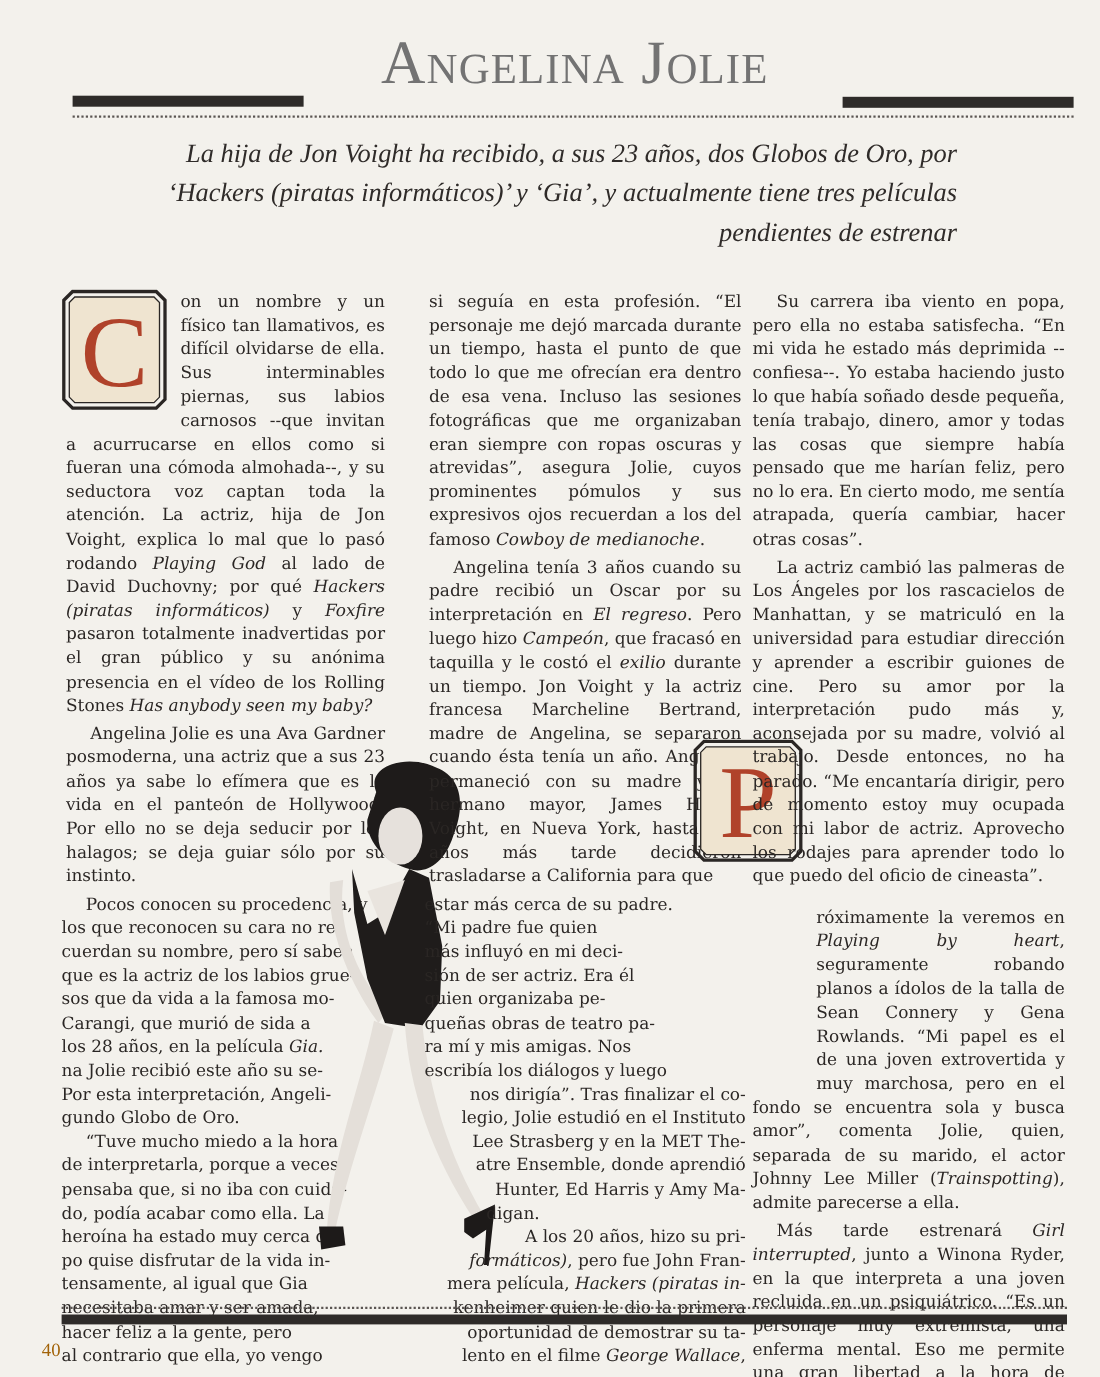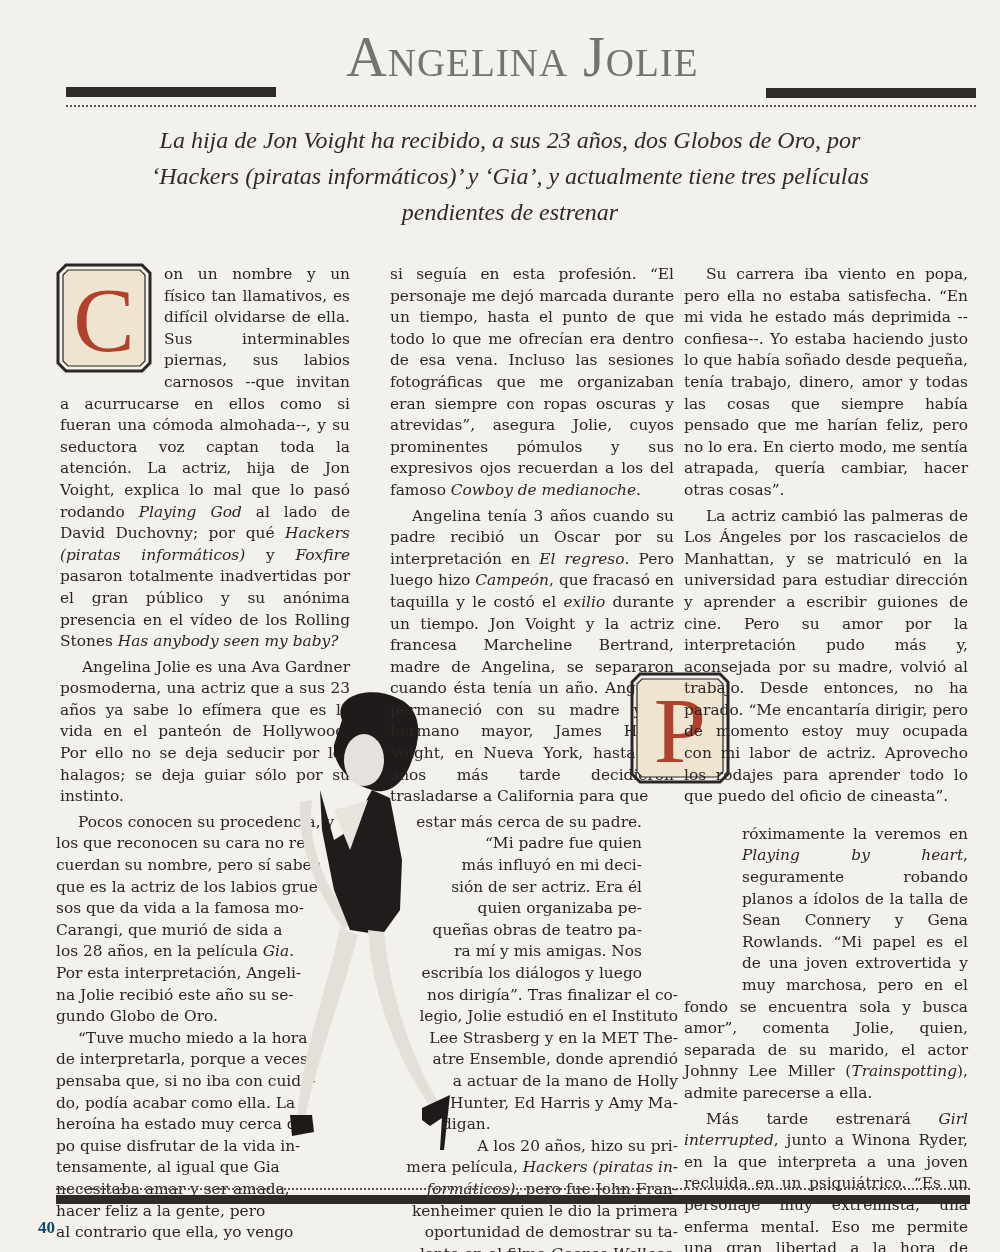--- a/index.html
+++ b/index.html
@@ -19,21 +19,21 @@
   .title-text {
     position: absolute; left: 285px; top: 12px; width: 475px; text-align: center;
     font-family: "Liberation Serif", "DejaVu Serif", serif;
     font-size: 56px; letter-spacing: 1px; color: #737373; font-variant: small-caps;
     line-height: 70px;
   }
   .title-dots { position: absolute; left: 66px; top: 95px; width: 910px; border-top: 2px dotted #5a5552; }
 
   
   .subtitle {
-    position: absolute; left: 150px; top: 122px; width: 720px; text-align: center;
+    position: absolute; left: 150px; top: 122px; width: 720px; text-align: right;
     font-family: "Liberation Serif", serif; font-style: italic;
     font-size: 24px; line-height: 36px; color: #2f2b29;
   }
 
   
   .col { position: absolute; top: 260px; font-size: 15.4px; line-height: 21.6px; text-align: justify; hyphens: manual; }
   .col p { margin: 4px; text-indent: 22px; }
   .col p.noindent { text-indent: 0; }
   .col-1 { left: 56px; width: 298px; }
   .col-2 { left: 386px; width: 292px; }
@@ -54,21 +54,21 @@
   .dropcap-p {
     position: absolute; left: 630px; top: 672px; width: 100px; height: 112px;
   }
 
   
   .photo { position: absolute; left: 272px; top: 690px; width: 220px; height: 480px; }
 
   
   .foot-dots { position: absolute; left: 56px; top: 1188px; width: 914px; border-top: 2px dotted #5a5552; }
   .foot-bar { position: absolute; left: 56px; top: 1195px; width: 914px; height: 9px; background: #2e2b29; }
-  .page-num { position: absolute; left: 38px; top: 1218px; font-family: "Liberation Serif", serif; font-size: 17px; color: #0c4a6e; font-weight: bold; }
+  .page-num { position: absolute; left: 38px; top: 1218px; font-family: "Liberation Serif", serif; font-size: 17px; color: #a16207; }
 </style>
 </head>
 <body>
 
 <div class="page">
 
   <div class="title-wrap">
     <div class="title-bar-left"></div>
     <div class="title-text">Angelina Jolie</div>
     <div class="title-bar-right"></div>
@@ -88,22 +88,22 @@
     <p class="noindent"><span>on un nombre y un físico tan llamativos, es difícil olvidarse de ella. Sus interminables piernas, sus labios carnosos --que invitan a acurrucarse en ellos como si fueran una cómoda almohada--, y su seductora voz captan toda la atención. La actriz, hija de Jon Voight, explica lo mal que lo pasó rodando </span><i>Playing God</i><span> al lado de David Duchovny; por qué </span><i>Hackers (piratas informáticos)</i><span> y </span><i>Foxfire</i><span> pasaron totalmente inadvertidas por el gran público y su anónima presencia en el vídeo de los Rolling Stones </span><i>Has anybody seen my baby?</i></p>
     <p>Angelina Jolie es una Ava Gardner posmoderna, una actriz que a sus 23 años ya sabe lo efímera que es la vida en el panteón de Hollywood. Por ello no se deja seducir por los halagos; se deja guiar sólo por su instinto.</p>
     <div style="text-align:left;">
       <div style="text-indent:22px">Pocos conocen su procedencia, y</div>
       <div>los que reconocen su cara no re-</div>
       <div>cuerdan su nombre, pero sí saben</div>
       <div>que es la actriz de los labios grue-</div>
       <div>sos que da vida a la famosa mo-</div>
       <div>Carangi, que murió de sida a</div>
       <div><span>los 28 años, en la película</span> <i>Gia.</i></div>
+      <div>na Jolie recibió este año su se-</div>
       <div>Por esta interpretación, Angeli-</div>
-      <div>na Jolie recibió este año su se-</div>
       <div>gundo Globo de Oro.</div>
       <div style="text-indent:22px">“Tuve mucho miedo a la hora</div>
       <div>de interpretarla, porque a veces</div>
       <div>pensaba que, si no iba con cuida-</div>
       <div>do, podía acabar como ella. La</div>
       <div>heroína ha estado muy cerca de</div>
       <div>po quise disfrutar de la vida in-</div>
       <div>tensamente, al igual que Gia</div>
       <div>necesitaba amar y ser amada,</div>
       <div>hacer feliz a la gente, pero</div>
@@ -130,41 +130,40 @@
       <path d="M96 240 C100 300 120 360 160 420 L168 415 C135 360 118 300 112 242 Z" fill="#e4dfd9"></path>
 
       <path d="M18 425 L40 425 L42 442 L20 446 Z" fill="#1d1a19"></path>
       <path d="M150 418 L178 405 L172 460 L168 460 L170 428 L158 436 L150 430 Z" fill="#1d1a19"></path>
     </svg>
   </div>
 
   <div class="col col-2">
     <p class="noindent"><span>si seguía en esta profesión. “El personaje me dejó marcada durante un tiempo, hasta el punto de que todo lo que me ofrecían era dentro de esa vena. Incluso las sesiones fotográficas que me organizaban eran siempre con ropas oscuras y atrevidas”, asegura Jolie, cuyos prominentes pómulos y sus expresivos ojos recuerdan a los del famoso </span><i>Cowboy de medianoche</i><span>.</span></p>
     <p><span>Angelina tenía 3 años cuando su padre recibió un Oscar por su interpretación en </span><i>El regreso</i><span>. Pero luego hizo </span><i>Campeón</i><span>, que fracasó en taquilla y le costó el </span><i>exilio</i><span> durante un tiempo.  Jon Voight y la actriz francesa Marcheline Bertrand, madre de Angelina, se separaron cuando ésta tenía un año. Angelina permaneció con su madre y su hermano mayor, James Haven Voight, en Nueva York, hasta que años más tarde decidieron trasladarse a California para que</span></p>
-    <div style="text-align:right; width:256px;">
+    <div style="text-align:left; width:256px;">
       <div>estar más cerca de su padre.</div>
       <div>“Mi padre fue quien</div>
       <div>más influyó en mi deci-</div>
       <div>sión de ser actriz. Era él</div>
       <div>quien organizaba pe-</div>
       <div>queñas obras de teatro pa-</div>
       <div>ra mí y mis amigas. Nos</div>
       <div>escribía los diálogos y luego</div>
     </div>
     <div style="text-align:right;">
       <div>nos dirigía”.  Tras finalizar el co-</div>
       <div>legio, Jolie estudió en el Instituto</div>
       <div>Lee Strasberg y en la MET The-</div>
       <div>atre Ensemble, donde aprendió</div>
-      <div>a actuar de la mano de Holly</div>
       <div>Hunter, Ed Harris y Amy Ma-</div>
       <div style="padding-left:56px;text-align:left">digan.</div>
       <div>A los 20 años, hizo su pri-</div>
+      <div><i>formáticos)</i><span>, pero fue John Fran-</span></div>
       <div><span>mera película, </span><i>Hackers (piratas in-</i></div>
-      <div><i>formáticos)</i><span>, pero fue John Fran-</span></div>
       <div>kenheimer quien le dio la primera</div>
       <div>oportunidad de demostrar su ta-</div>
       <div><span>lento en el filme </span><i>George Wallace</i><span>,</span></div>
 
     </div>
   </div>
 
   <div class="dropcap-p">
     <svg width="100" height="112" viewBox="0 0 100 112" style="position:absolute;inset:0">
       <path d="M10 2 H90 L98 10 V102 L90 110 H10 L2 102 V10 Z" fill="none" stroke="#2a2624" stroke-width="3"></path>

